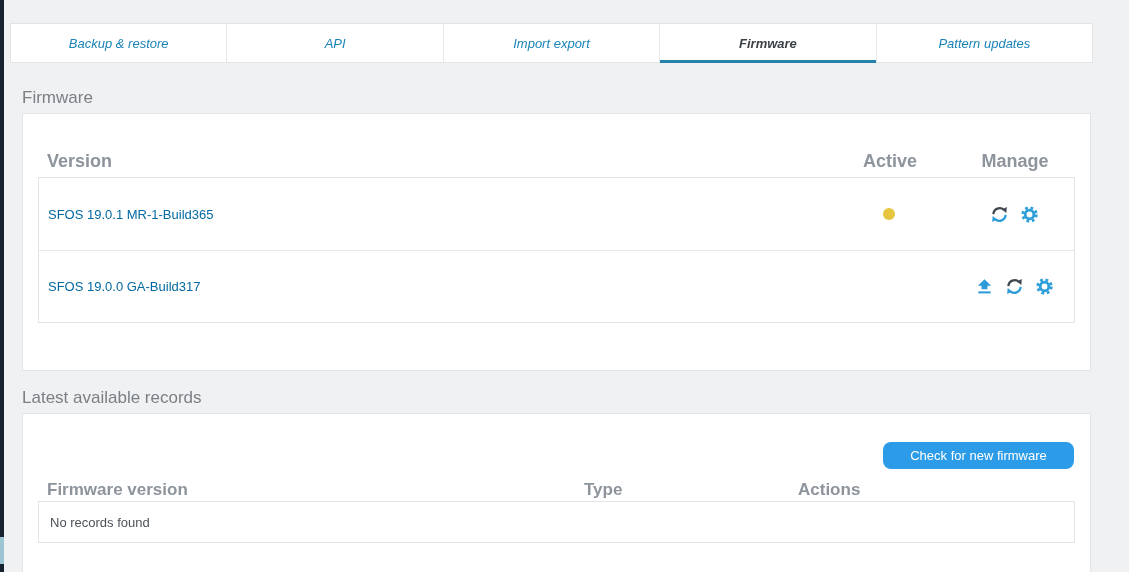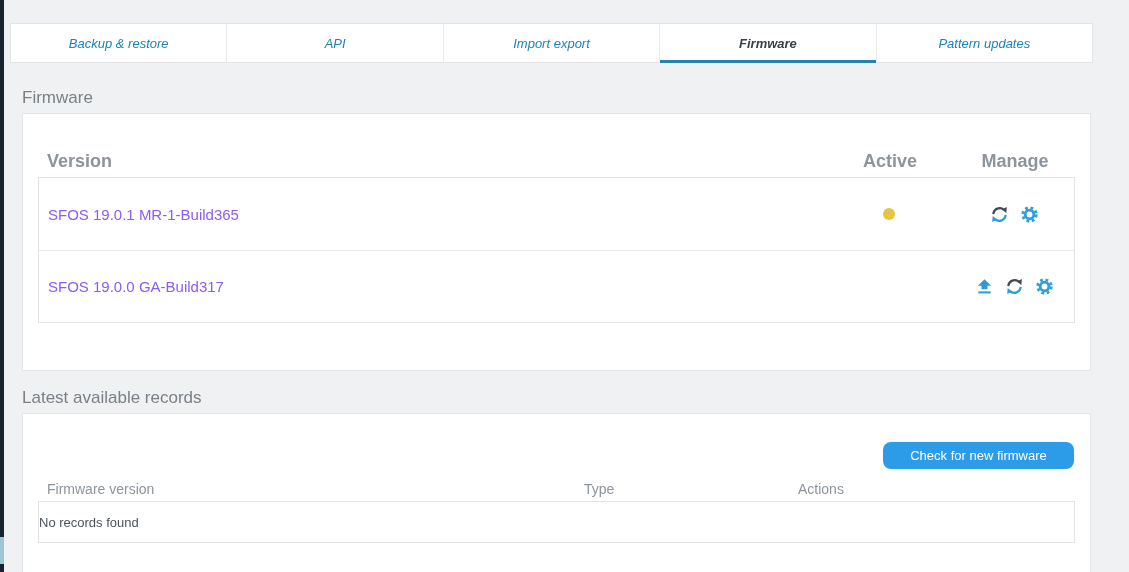--- a/index.html
+++ b/index.html
@@ -56,50 +56,50 @@
   }
   .fw-header-row .h-version { flex: 1 1 auto; padding-left: 9px; }
   .col-active { width: 130px; display: flex; justify-content: center; }
   .col-manage { width: 120px; display: flex; justify-content: center; }
   .fw-table {
     position: absolute; left: 15px; right: 15px; top: 63px; height: 146px;
     border: 1px solid #e2e4e5;
   }
   .fw-row {
     height: 72px; display: flex; align-items: center;
-    font-size: 15px; color: #8b5cf6; justify-content: center;
+    font-size: 13px; color: #0369a1; justify-content: center;
   }
   .fw-row + .fw-row { border-top: 1px solid #e6e8e9; }
   .fw-row .cell-version { flex: 1 1 auto; padding-left: 9px; }
   .fw-row .cell-manage { width: 120px; display: flex; justify-content: center; gap: 13px; align-items: center; }
   .dot {
     width: 12px; height: 12px; border-radius: 50%; background: #e5c63e;
   }
   .icon-btn { width: 17px; height: 17px; cursor: pointer; display: inline-flex; }
   .icon-btn svg { width: 17px; height: 17px; }
   
   .check-btn {
     position: absolute; right: 16px; top: 28px; width: 191px; height: 27px;
     background: #2d9ce8; color: #ffffff; font-size: 13px;
     border: none; border-radius: 8px; cursor: pointer;
     font-family: "Liberation Sans", sans-serif;
     display: flex; align-items: center; justify-content: center;
   }
   .lf-header-row {
     position: absolute; left: 15px; right: 15px; top: 64px; height: 22px;
-    display: flex; align-items: center;
-    font-size: 14px; font-weight: normal; color: #8d949c;
+    display: flex; align-items: flex-end;
+    font-size: 17px; font-weight: bold; color: #8d949c;
   }
   .lf-header-row .h-fwver { width: 546px; padding-left: 9px; }
   .lf-header-row .h-type  { width: 214px; }
   .lf-header-row .h-actions { flex: 1 1 auto; }
   .lf-empty {
     position: absolute; left: 15px; right: 15px; top: 87px; height: 42px;
     border: 1px solid #e2e4e5; display: flex; align-items: center;
-    font-size: 13px; color: #4c535a; 
+    font-size: 13px; color: #4c535a; padding-left: 11px;
   }
 </style>
 </head>
 <body>
 
 <div class="sidebar-strip"></div>
 <div class="sidebar-thumb"></div>
 
 <div class="tabbar">
   <div class="tab">Backup &amp; restore</div>

